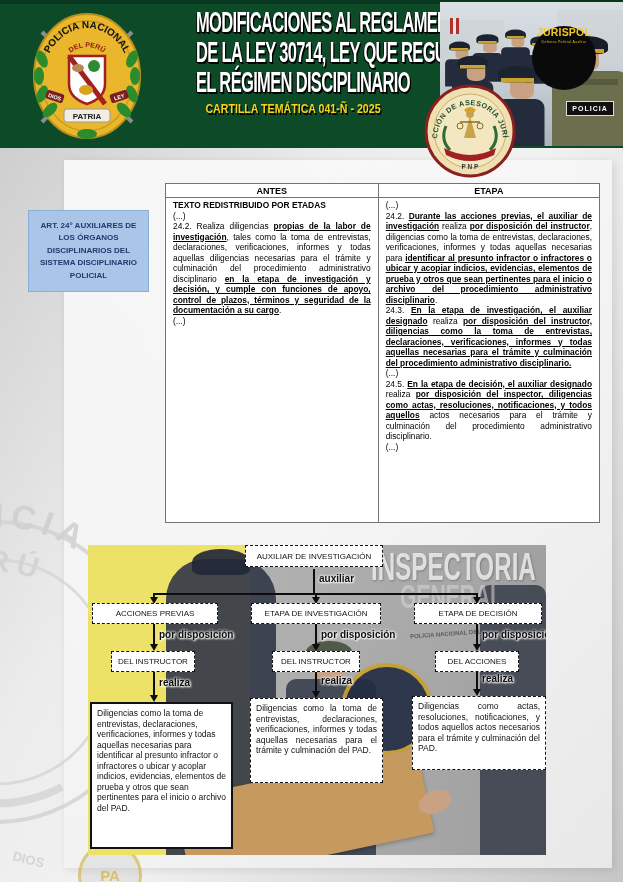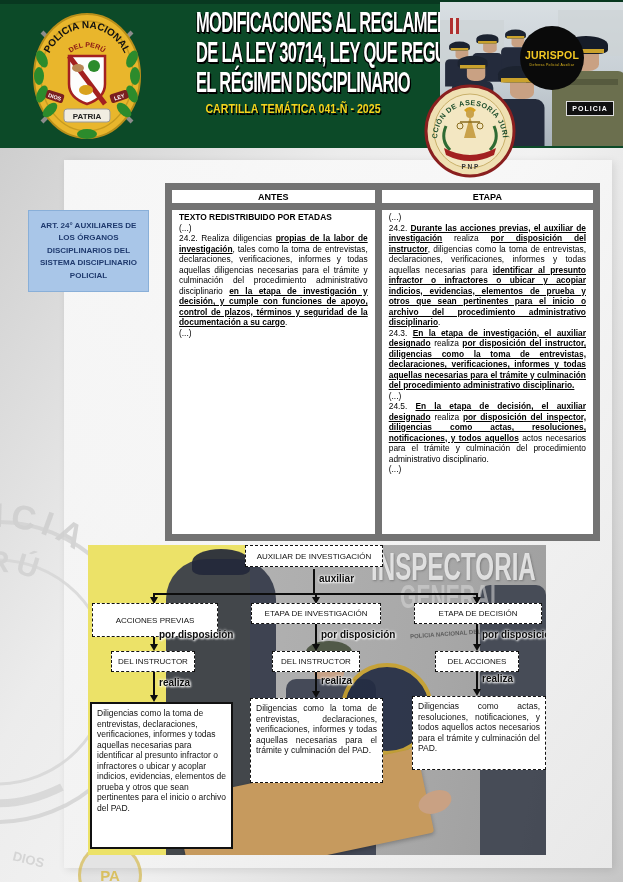--- a/index.html
+++ b/index.html
@@ -29,22 +29,22 @@
   .off .face{width:16px;height:11px;margin:0 auto;background:#c9a183;border-radius:0 0 40% 40%;}
   .off .body{width:36px;height:34px;margin-left:-5px;background:#242b3c;border-radius:6px 6px 0 0;}
   .vest-off{position:absolute;left:112px;top:34px;width:74px;height:112px;}
   .vest-off .cap{width:44px;height:18px;margin-left:12px;background:#161c28;border-radius:55% 55% 25% 25%;position:relative;}
   .vest-off .cap:after{content:"";position:absolute;left:4px;bottom:1px;width:36px;height:4px;background:#caa22c;}
   .vest-off .face{width:26px;height:17px;margin-left:21px;background:#c9a183;border-radius:0 0 40% 40%;}
   .vest-off .vest{width:74px;height:78px;background:#6b6f4e;border-radius:8px 8px 0 0;position:relative;}
   .vest-off .strap{position:absolute;left:8px;top:8px;width:58px;height:6px;background:#565a3e;}
   .vest-patch{position:absolute;left:14px;top:30px;width:46px;height:13px;background:#111;color:#fff;
       font-size:7px;font-weight:bold;text-align:center;line-height:13px;letter-spacing:1px;border:1px solid #ddd;}
-  .jurispol{position:absolute;left:80px;top:24px;width:64px;height:64px;border-radius:50%;background:#0a0a0a;
-      display:flex;flex-direction:column;align-items:center;justify-content:center;z-index:3;}
+  .jurispol{position:absolute;left:92px;top:24px;width:64px;height:64px;border-radius:50%;background:#0a0a0a;
+      display:flex;flex-direction:column;align-items:center;z-index:3;}
   .jurispol .jname{color:#f2c723;font-weight:bold;font-size:10.5px;letter-spacing:0.2px;}
   .jurispol .jtag{color:#e0b81e;font-size:3.5px;margin-top:2px;letter-spacing:.3px;}
 
   .seal{position:absolute;left:424px;top:84px;width:92px;height:94px;z-index:30;}
 
   
   .panel{position:absolute;left:64px;top:160px;width:548px;height:708px;z-index:1;
       background:linear-gradient(145deg,rgba(252,252,252,.85),rgba(238,238,238,.85));
       box-shadow:2px 2px 8px rgba(0,0,0,.10);}
   .wm-left{position:absolute;left:-88px;top:452px;width:330px;height:430px;z-index:2;opacity:.8;}
@@ -52,21 +52,21 @@
       border:3px solid rgba(214,178,44,.55);background:rgba(150,150,150,.15);
       color:rgba(214,178,44,.7);font-weight:bold;font-size:15px;display:flex;align-items:center;justify-content:center;}
 
   .blue-label{position:absolute;left:28px;top:210px;width:121px;min-height:82px;z-index:5;
       background:#a9c6e8;border:1px solid #89afd8;display:flex;align-items:center;justify-content:center;
       padding:4px 3px;box-sizing:border-box;text-align:center;
       font-size:8px;font-weight:bold;color:#1f3a6e;line-height:1.55;}
 
   table.cmp{position:absolute;left:165px;top:183px;width:435px;z-index:5;border-collapse:collapse;
       background:#fff;table-layout:fixed;}
-  table.cmp th,table.cmp td{border:7px solid #737373;margin-left:21px;}
+  table.cmp th,table.cmp td{border:1px solid #737373;margin-left:21px;}
   table.cmp th{font-size:9px;font-weight:bold;text-align:center;padding:1px 0;height:11px;}
   table.cmp td{vertical-align:top;padding:2px 7px 6px 7px;font-size:8.4px;line-height:1.25;
       text-align:justify;height:316px;}
   .cp{margin:0;}
   .sg-bu{font-weight:bold;text-decoration:underline;}
   .sg-bi{font-weight:bold;}
 
   
   .diagram{position:absolute;left:88px;top:545px;width:458px;height:310px;z-index:6;overflow:hidden;
       background:linear-gradient(100deg,#b9b9b9,#a8a8a8 70%,#9d9d9d);}
@@ -321,21 +321,21 @@
     <div class="vl" style="left:65px;top:127px;height:24px;"></div>
     <div class="arr" style="left:61.5px;top:150px;"></div>
     <div class="vl" style="left:227px;top:127px;height:20px;"></div>
     <div class="arr" style="left:223.5px;top:146px;"></div>
     <div class="vl" style="left:388px;top:127px;height:18px;"></div>
     <div class="arr" style="left:384.5px;top:144px;"></div>
 
     <div class="dbox" style="left:157px;top:0;width:138px;height:22px;">AUXILIAR DE INVESTIGACIÓN</div>
     <div class="dlabel" style="left:231px;top:28px;">auxiliar</div>
 
-    <div class="dbox" style="left:4px;top:58px;width:126px;height:34px;">ACCIONES PREVIAS</div>
+    <div class="dbox" style="left:4px;top:58px;width:126px;height:21px;">ACCIONES PREVIAS</div>
     <div class="dbox" style="left:326px;top:58px;width:128px;height:21px;">ETAPA DE DECISIÓN</div>
     <div class="dbox" style="left:163px;top:58px;width:130px;height:21px;">ETAPA DE INVESTIGACIÓN</div>
 
     <div class="dlabel" style="left:71px;top:84px;">por disposición</div>
     <div class="dlabel" style="left:233px;top:84px;">por disposición</div>
     <div class="dlabel" style="left:394px;top:84px;">por disposición</div>
 
     <div class="dbox" style="left:23px;top:106px;width:84px;height:21px;">DEL INSTRUCTOR</div>
     <div class="dbox" style="left:184px;top:106px;width:88px;height:21px;">DEL INSTRUCTOR</div>
     <div class="dbox" style="left:347px;top:106px;width:84px;height:21px;">DEL ACCIONES</div>

